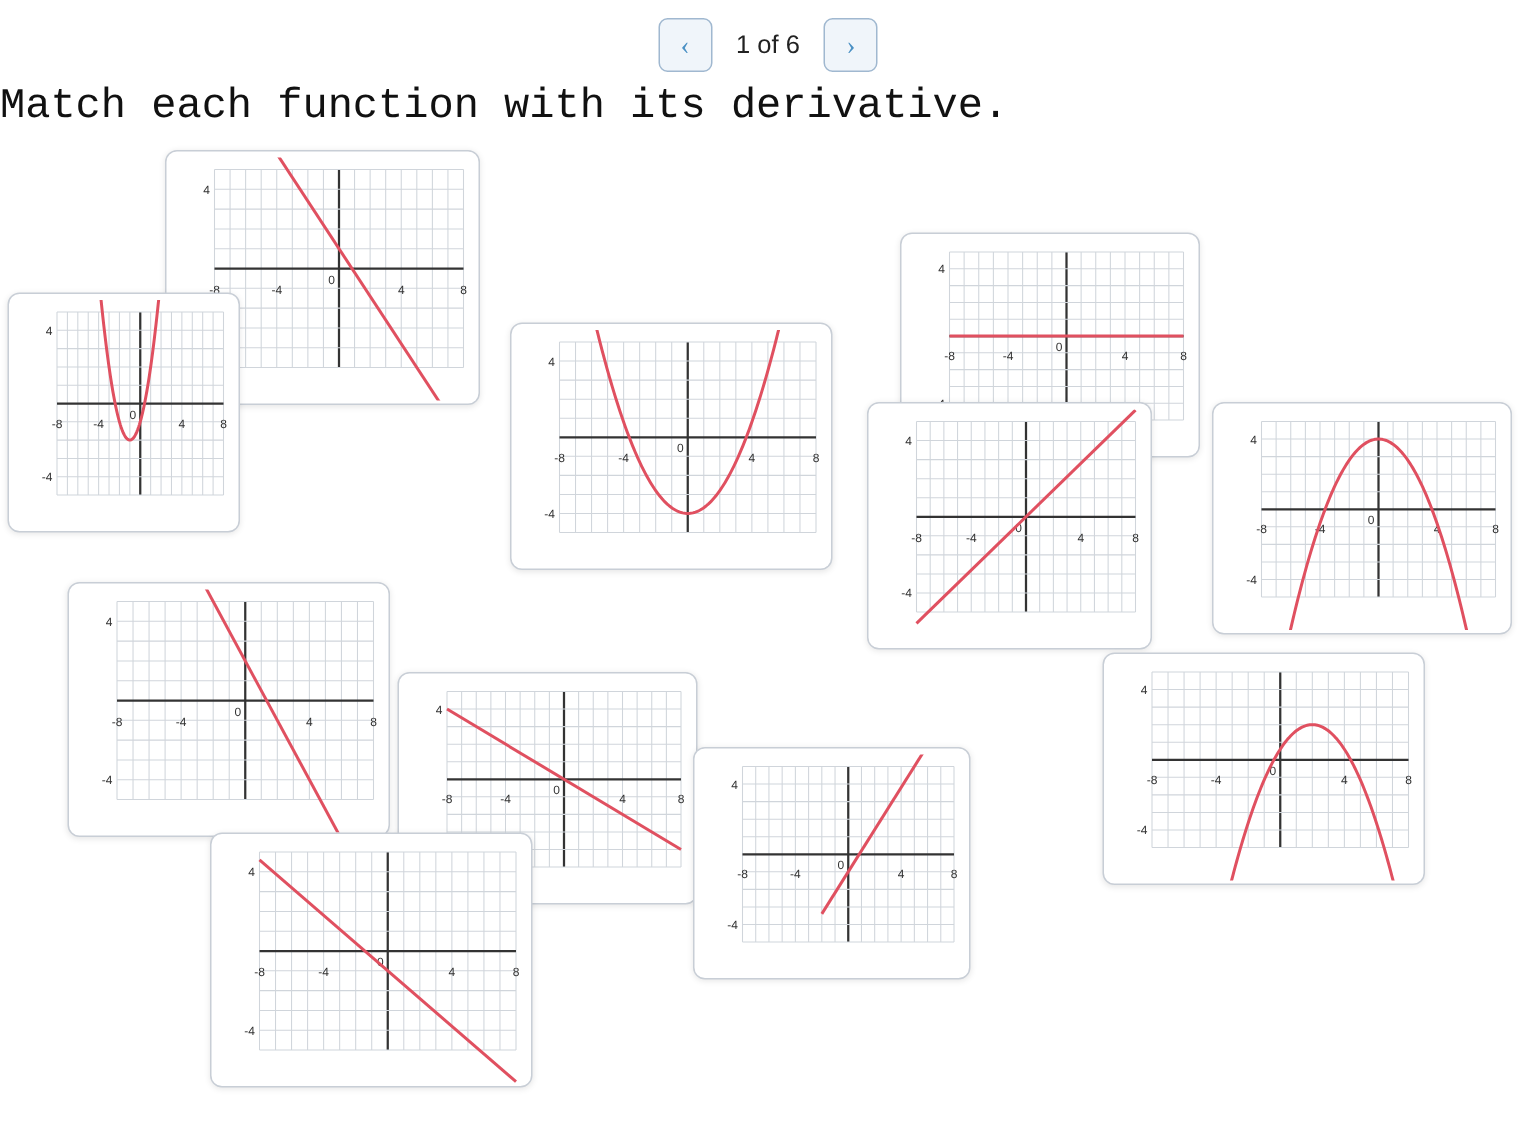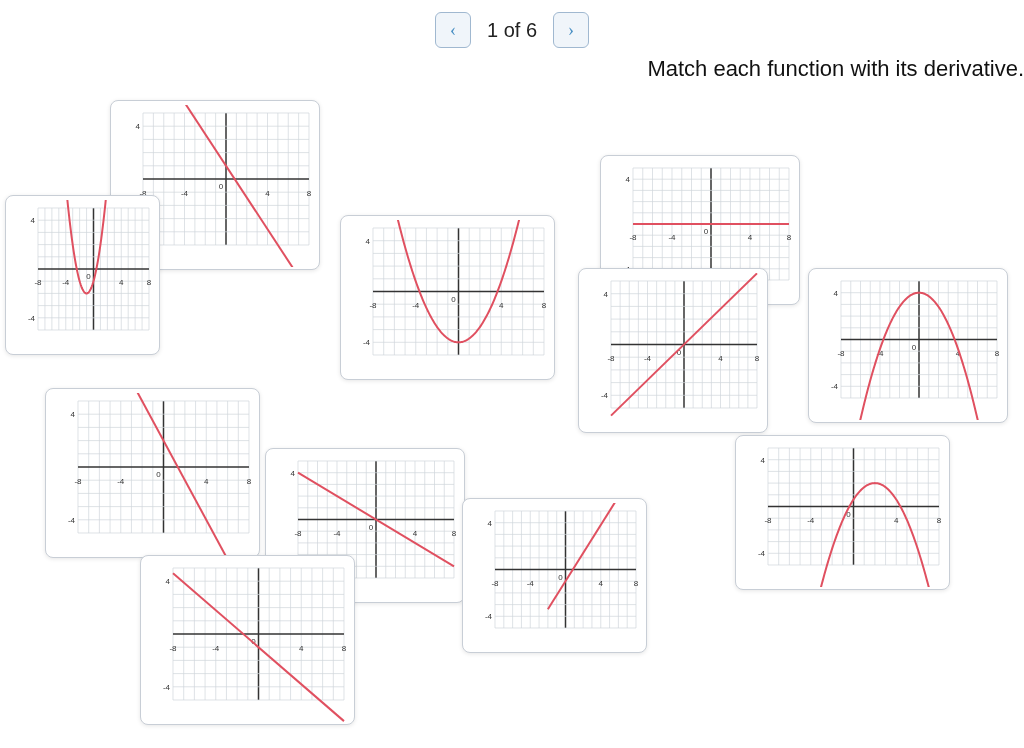--- a/index.html
+++ b/index.html
@@ -27,31 +27,31 @@
       border-radius: 6px;
       background: #f0f5fa;
       color: #4a90c4;
       font-size: 18px;
       display: flex;
       align-items: center;
       justify-content: center;
       cursor: pointer;
     }
     .page-indicator {
-      font-size: 20px;
+      font-size: 17px;
       color: #222;
       font-family: Arial, sans-serif;
       text-align: right;
     }
 
     
     #title {
-      text-align: right;
-      font-size: 22px;
-      font-family: Liberation Sans, sans-serif;
+      text-align: left;
+      font-size: 28px;
+      font-family: Liberation Mono, monospace;
       color: #111;
       margin-bottom: 6px;
     }
 
     
     .graph-card {
       position: absolute;
       background: #fff;
       border: 1.5px solid #c8ced6;
       border-radius: 8px;

